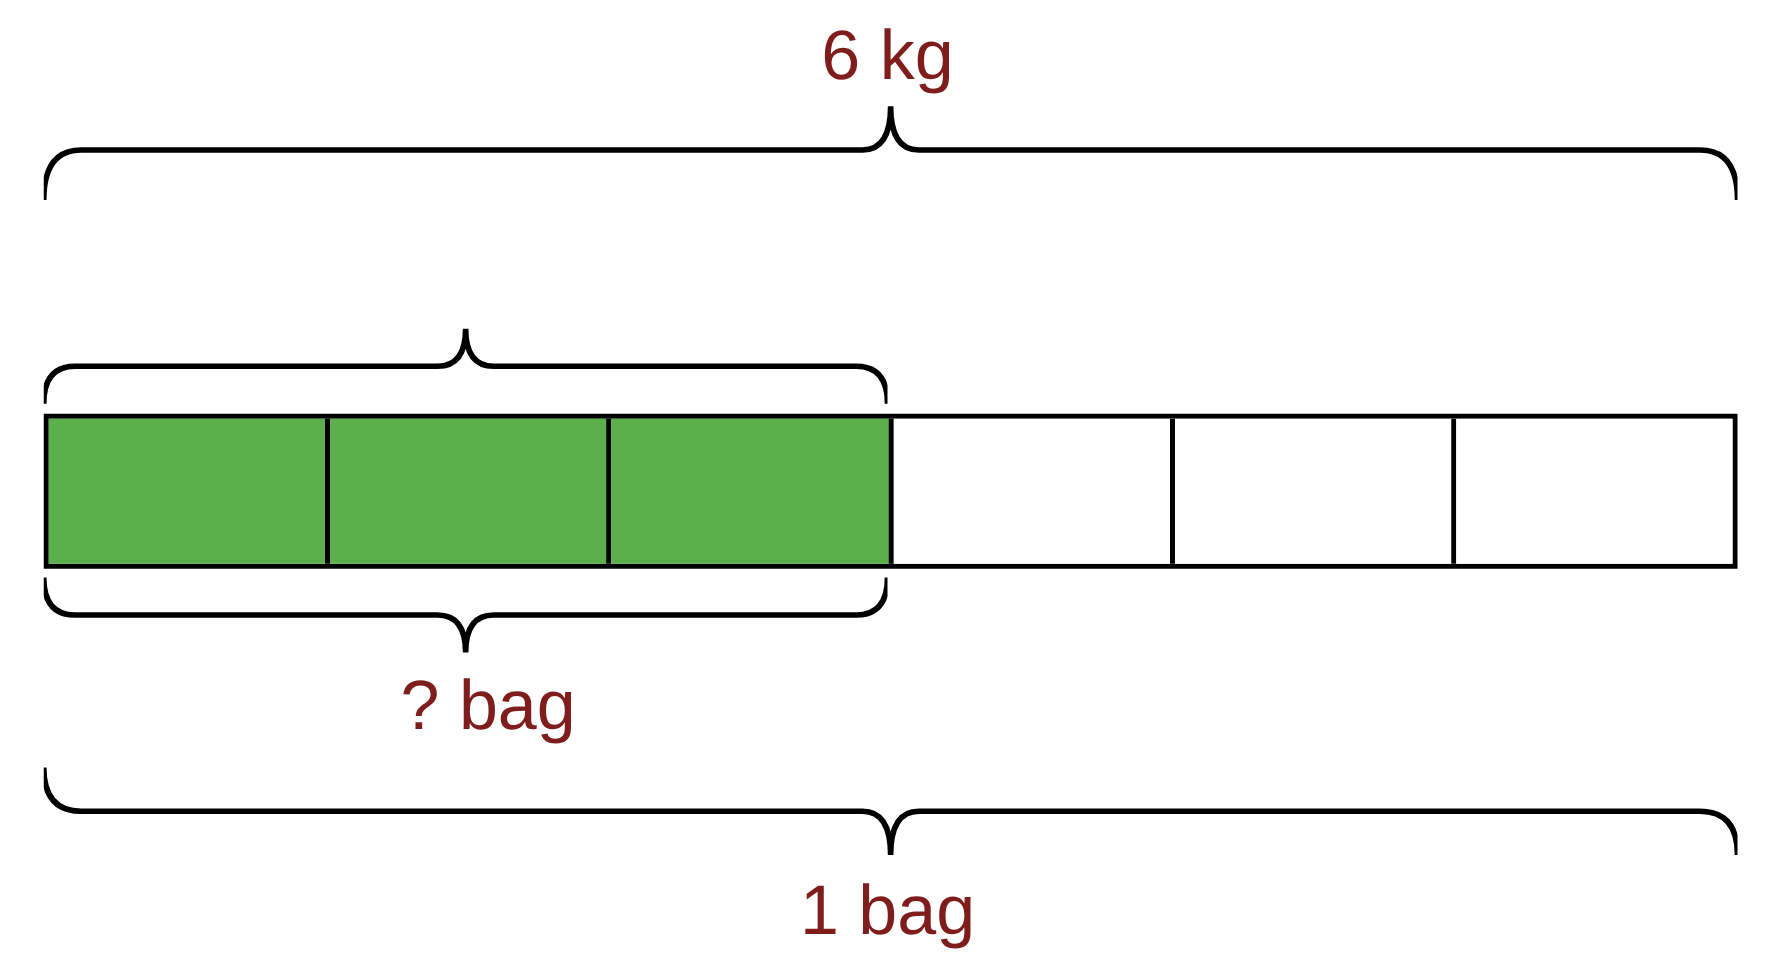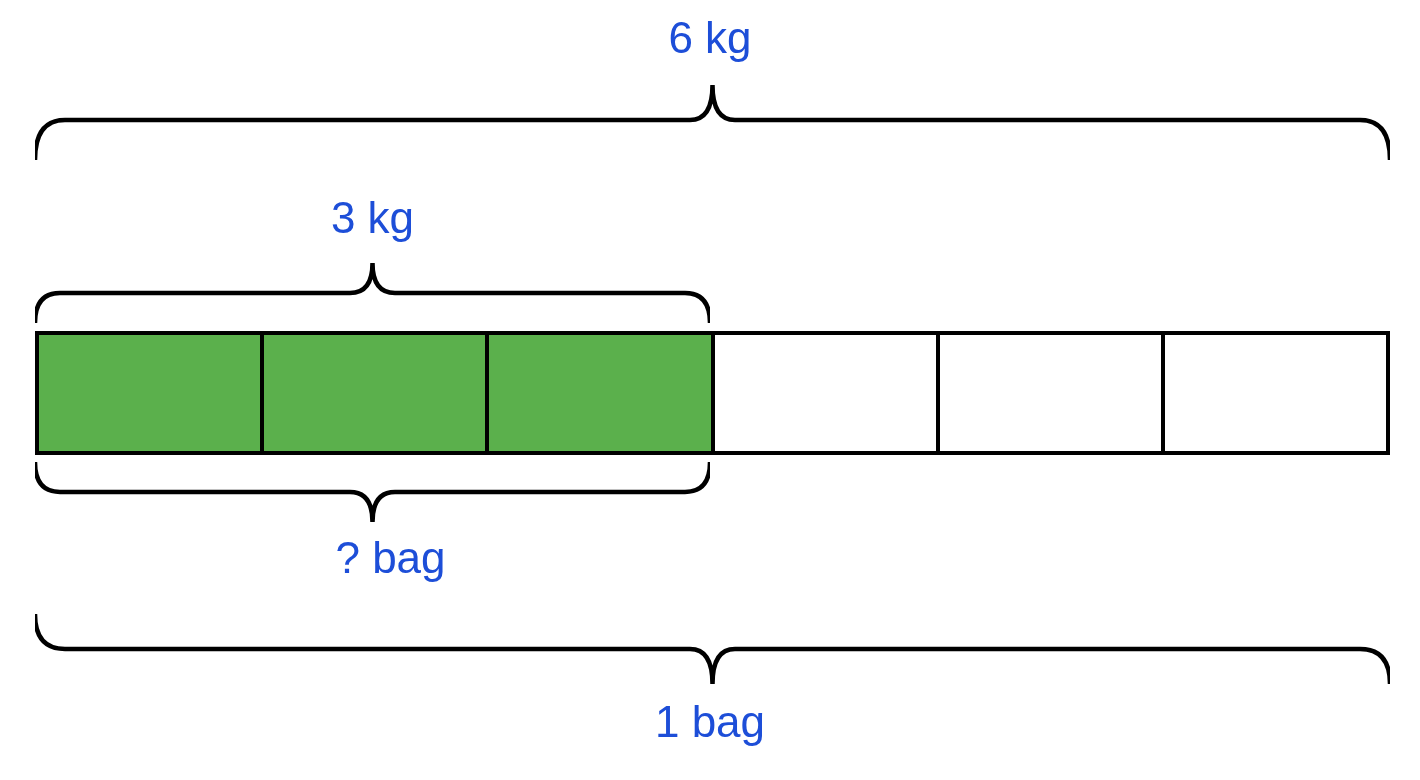--- a/index.html
+++ b/index.html
@@ -10,22 +10,22 @@
   }
   .stage {
     position: relative;
     width: 1420px;
     height: 780px;
     background: var(--page-bg, #ffffff);
     overflow: hidden;
   }
   .label {
     position: absolute;
-    color: #1d4ed8;
-    font-size: 44px;
+    color: #7f1d1d;
+    font-size: 56px;
     line-height: 1;
     text-align: center;
     white-space: nowrap;
     user-select: none;
   }
   .label-total   { left: 0;    top: 16px;  width: 1420px; }
   .label-half    { left: 35px; top: 196px; width: 675px;  }
   .label-unknown { left: 53px; top: 536px; width: 675px;  }
   .label-whole   { left: 0;    top: 700px; width: 1420px; }
 
@@ -67,21 +67,20 @@
 <body>
 
 <div class="stage">
 
   <div class="label label-total">6 kg</div>
 
   <svg class="brace brace-top" width="1355" height="75" viewBox="0 0 1355 75">
     <path d="M 0,75 Q 0,35 30,35 L 655,35 Q 677.5,35 677.5,0 Q 677.5,35 700,35 L 1325,35 Q 1355,35 1355,75"></path>
   </svg>
 
-  <div class="label label-half">3 kg</div>
 
   <svg class="brace brace-half" width="675" height="60" viewBox="0 0 675 60">
     <path d="M 0,60 Q 0,30 25,30 L 315,30 Q 337.5,30 337.5,0 Q 337.5,30 360,30 L 650,30 Q 675,30 675,60"></path>
   </svg>
 
   <div class="bar">
       <div class="cell" style="background: rgb(91, 176, 76);"></div>
       <div class="cell" style="background: rgb(91, 176, 76);"></div>
       <div class="cell" style="background: rgb(91, 176, 76);"></div>
       <div class="cell" style="background: rgb(255, 255, 255);"></div>

